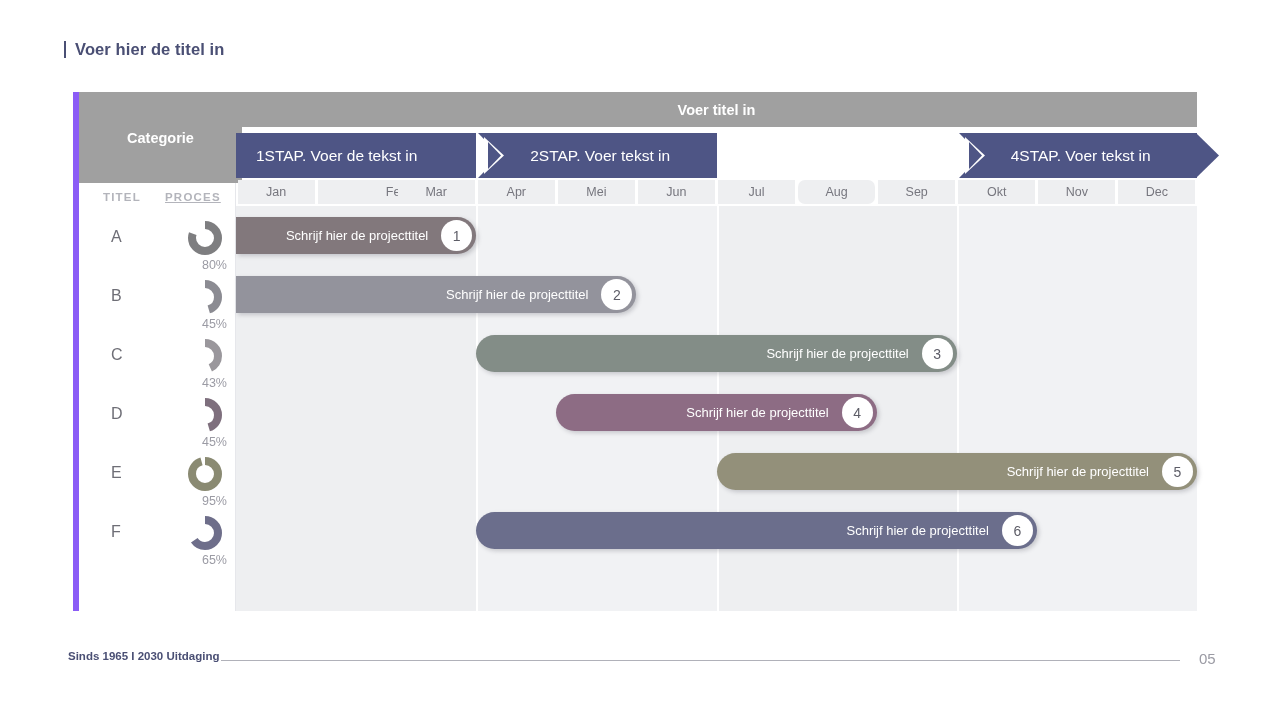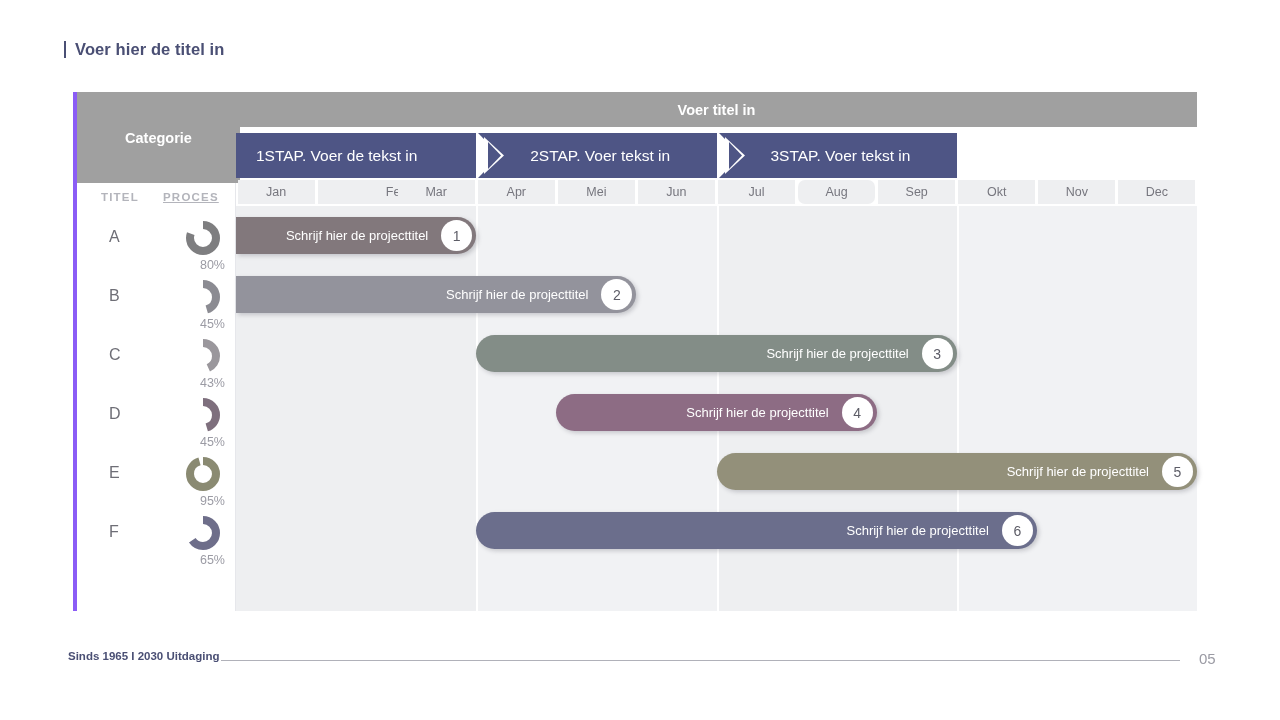--- a/index.html
+++ b/index.html
@@ -23,21 +23,21 @@
   }
 
   
   #gantt{
     position:absolute;left:73px;top:92px;width:1124px;height:519px;
   }
 
   
   #cat-panel{
     position:absolute;left:0;top:0;width:163px;height:519px;
-    background:#ffffff;border-left:4px solid #8b5cf6;border-right:1px solid #e6e7eb;
+    background:#ffffff;border-left:6px solid #8b5cf6;border-right:1px solid #e6e7eb;
     box-sizing:border-box;
   }
   #cat-head{
     position:absolute;left:0;top:0;width:163px;height:91px;
     background:#a0a0a0;display:flex;align-items:center;justify-content:center;
     color:#ffffff;font-size:14.5px;font-weight:bold;
   }
   #cat-subhead{
     position:absolute;left:0;top:91px;width:163px;height:27px;
     display:flex;align-items:center;
@@ -222,26 +222,29 @@
           <span class="lbl">1STAP. Voer de tekst in</span>
         </div>
         <div class="step" style="left: 240.25px; width: 240.25px; background: rgb(78, 85, 133); padding-left: 54px; box-sizing: border-box;">
           <span class="lbl">2STAP. Voer tekst in</span>
           <div class="notch"><svg width="34" height="45" viewBox="0 0 34 45">
               <path d="M0,0 L0,45 L2,45 L24,22.5 L2,0 Z" fill="#ffffff"></path>
               <path d="M8,4 L8,41 L28,22.5 Z" fill="#ffffff"></path>
               <path d="M12,9 L12,36 L25,22.5 Z" fill="#4e5585"></path>
             </svg></div>
         </div>
-        <div class="step" style="left: 480.5px; width: 240.25px; background: rgb(78, 85, 133); padding-left: 54px; box-sizing: border-box;">
-          <span class="lbl">3STAP. Voer tekst in</span>
+        <div class="step" style="left: 720.75px; width: 240.25px; background: rgb(78, 85, 133); padding-left: 54px; box-sizing: border-box;">
+          <span class="lbl">4STAP. Voer tekst in</span>
           <div class="notch"><svg width="34" height="45" viewBox="0 0 34 45">
               <path d="M0,0 L0,45 L2,45 L24,22.5 L2,0 Z" fill="#ffffff"></path>
               <path d="M8,4 L8,41 L28,22.5 Z" fill="#ffffff"></path>
               <path d="M12,9 L12,36 L25,22.5 Z" fill="#4e5585"></path>
+            </svg></div>
+          <div class="tip"><svg width="23" height="45" viewBox="0 0 23 45">
+              <path d="M0,0 L23,22.5 L0,45 Z" fill="#4e5585"></path>
             </svg></div>
         </div>
       </div>
     <div id="months">
         <div class="mo" style="left: 1.5px; width: 77.0833px;">
           <span>Jan</span>
         </div>
         <div class="mo" style="left: 81.5833px; width: 62px; padding-left: 48px;">
           <span>Feb</span>
         </div>

